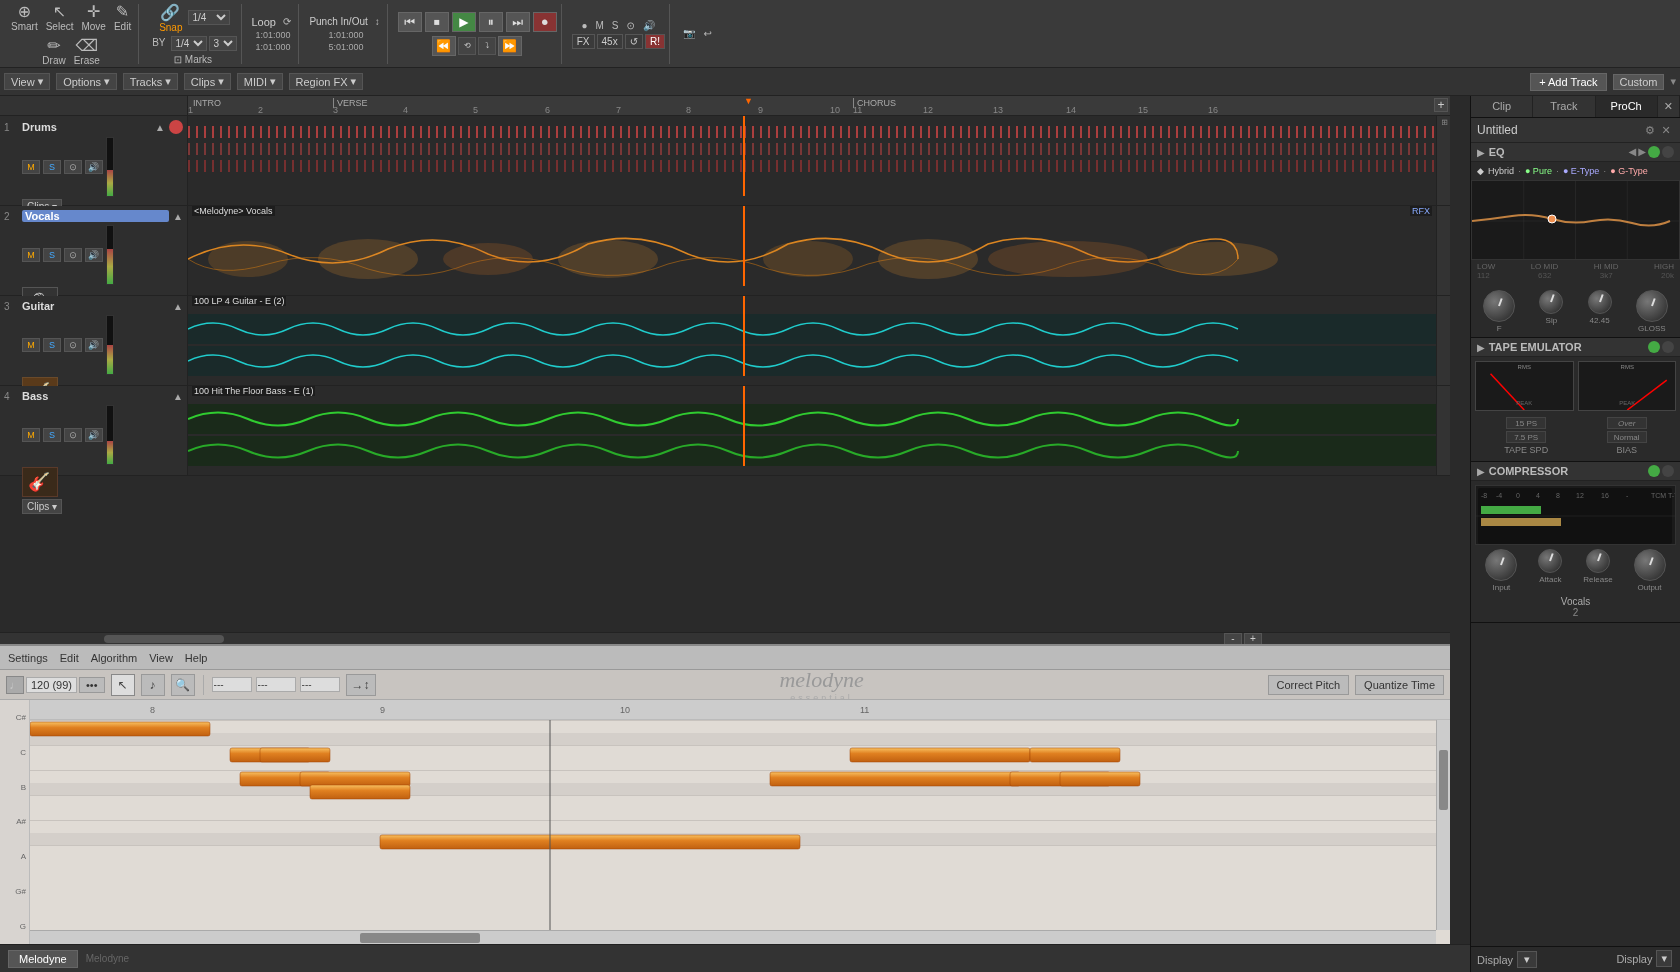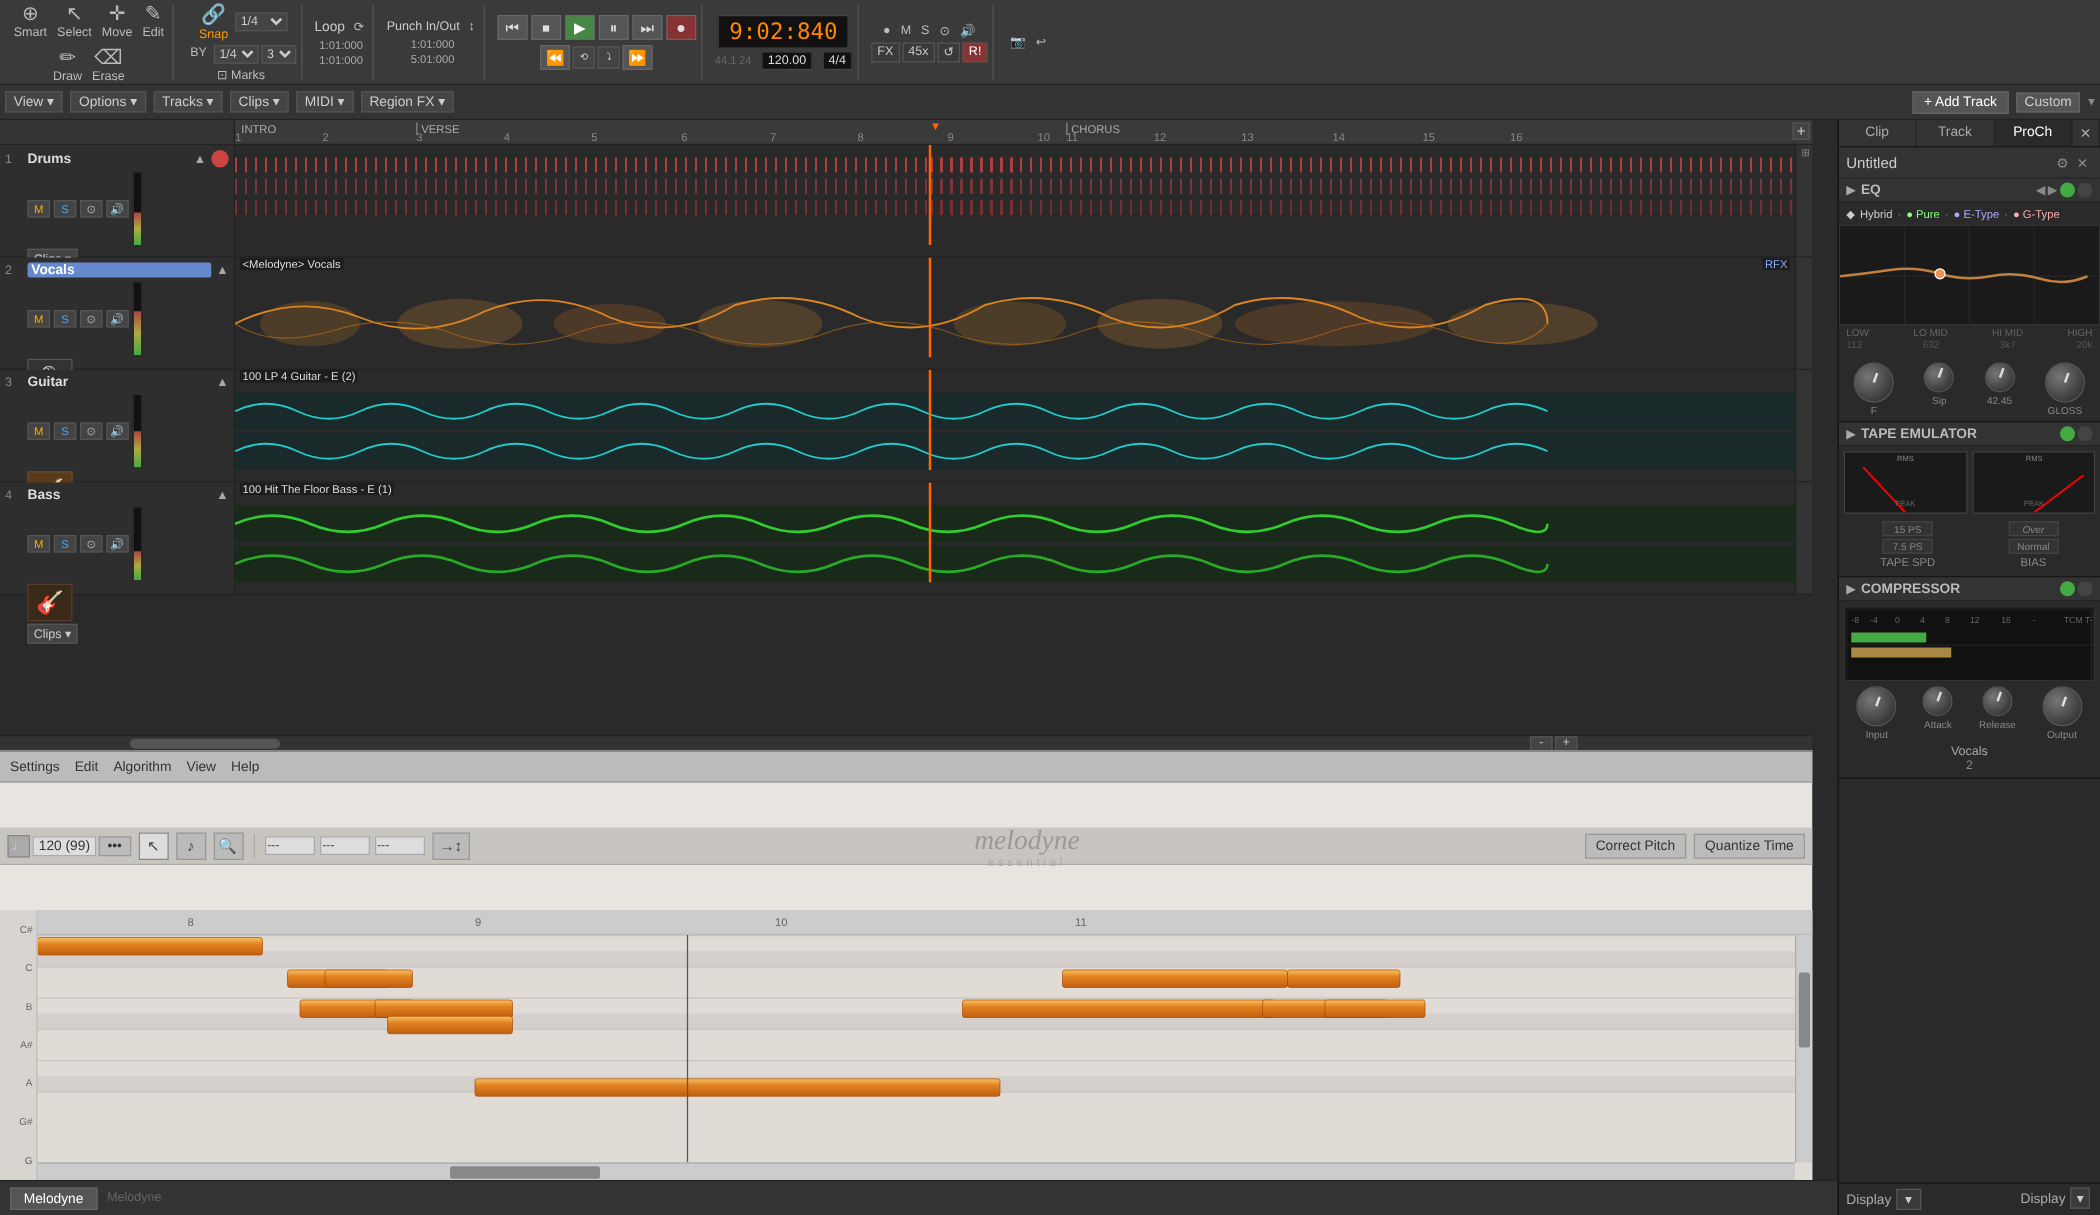--- a/index.html
+++ b/index.html
@@ -278,26 +278,25 @@
       flex-direction: column-reverse;
       overflow: hidden;
     }
     .level-fill {
       width: 100%;
       background: linear-gradient(to top, #4a4, #aa4, #a44);
     }
 
     
     #melodyne-section {
-      height: 344px;
+      height: 300px;
       background: #e8e4e0;
       display: flex;
       flex-direction: column;
       border-top: 2px solid #888;
-      gap: 36px;
     }
     .mel-btn {
       background: #bbb;
       border: 1px solid #999;
       color: #333;
       font-size: 11px;
       padding: 1px 6px;
       cursor: pointer;
     }
     .mel-tempo {
@@ -688,31 +687,20 @@
     <div style="display:flex;gap:2px;margin-top:2px;">
       <button class="transport-btn">⏪</button>
       <div style="display:flex;gap:2px;align-items:center;">
         <div style="width:18px;height:18px;border:1px solid #555;background:#444;cursor:pointer;font-size:8px;display:flex;align-items:center;justify-content:center;">⟲</div>
         <div style="width:18px;height:18px;border:1px solid #555;background:#444;cursor:pointer;font-size:8px;display:flex;align-items:center;justify-content:center;">⤵</div>
       </div>
       <button class="transport-btn">⏩</button>
     </div>
   </div>
 
-  <div class="toolbar-group">
-    <div class="time-display">9:02:840</div>
-    <div class="tempo-display">
-      <div style="display:flex;align-items:center;gap:2px;">
-        <span style="color:#666;font-size:9px;">44.1</span>
-        <span style="color:#666;font-size:9px;">24</span>
-      </div>
-      <div class="tempo-val">120.00</div>
-      <div class="tempo-val">4/4</div>
-    </div>
-  </div>
 
   <div class="toolbar-group">
     <div style="display:flex;gap:2px;">
       <div class="toolbar-btn">●</div>
       <div class="toolbar-btn">M</div>
       <div class="toolbar-btn">S</div>
       <div class="toolbar-btn">⊙</div>
       <div class="toolbar-btn">🔊</div>
     </div>
     <div style="display:flex;gap:2px;">

